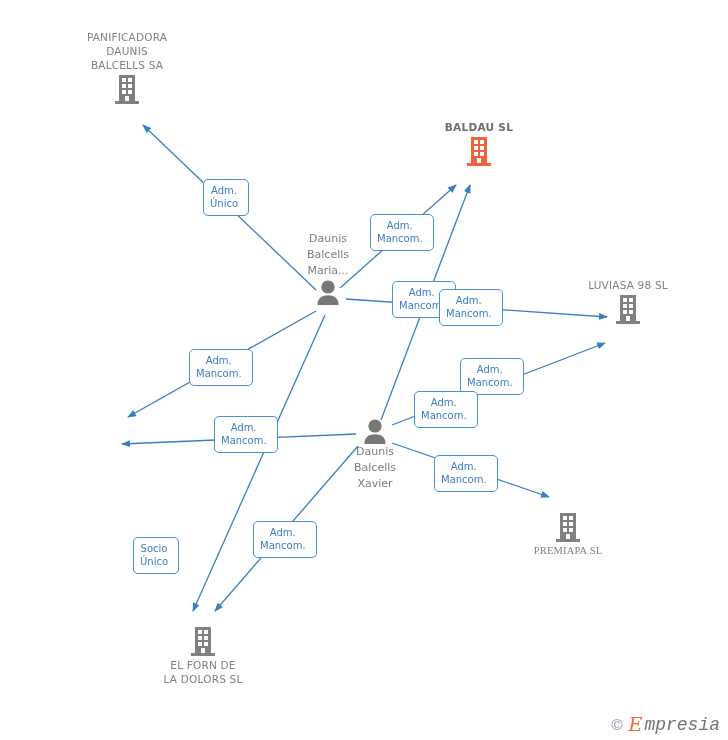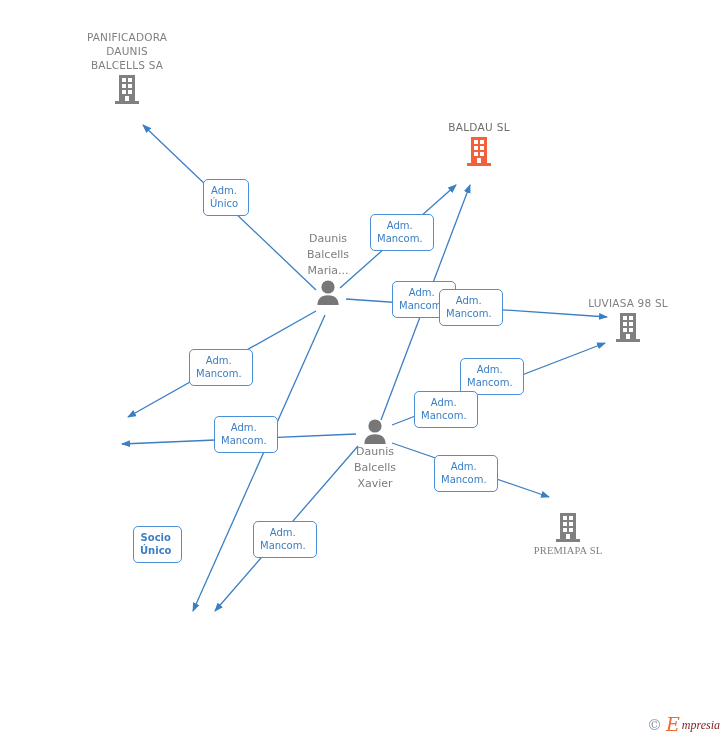--- a/index.html
+++ b/index.html
@@ -33,21 +33,21 @@
   }
   .node-label {
     font-size: 10.5px;
     line-height: 14px;
     color: #808080;
     letter-spacing: 0.2px;
     white-space: pre-line;
   }
   .node-label.hi {
     color: #6d6d6d;
-    font-weight: normal;
+    font-weight: bold;
     letter-spacing: 0.3px;
   }
   .node-icon {
     display: block;
     margin: 0 auto;
   }
   .person-label {
     font-size: 11px;
     line-height: 16px;
     color: #7d7d7d;
@@ -83,23 +83,23 @@
     font-family: "DejaVu Serif", serif;
   }
   .wm-e {
     font-size: 19px;
     color: #ef6a32;
     font-family: "DejaVu Serif", serif;
     font-style: italic;
     line-height: 1;
   }
   .wm-rest {
-    font-size: 12px;
-    color: #7f1d1d;
-    font-family: Liberation Serif, serif;
+    font-size: 18px;
+    color: #737373;
+    font-family: Liberation Mono, monospace;
     font-style: italic;
     line-height: 1;
     margin-left: -2px;
   }
 </style>
 </head>
 <body>
 
 <div id="canvas">
 
@@ -148,21 +148,21 @@
       <rect x="10" y="6" width="4" height="4" fill="#ffffff"></rect>
       <rect x="16" y="6" width="4" height="4" fill="#ffffff"></rect>
       <rect x="10" y="12" width="4" height="4" fill="#ffffff"></rect>
       <rect x="16" y="12" width="4" height="4" fill="#ffffff"></rect>
       <rect x="10" y="18" width="4" height="4" fill="#ffffff"></rect>
       <rect x="16" y="18" width="4" height="4" fill="#ffffff"></rect>
       <rect x="13" y="24" width="4" height="5" fill="#ffffff"></rect>
     </svg>
   </div>
 
-  <div class="node" style="left:628px; top:296px;">
+  <div class="node" style="left:628px; top:278px;">
     <div class="node-label">LUVIASA 98 SL</div>
     <svg class="node-icon" width="30" height="34" viewBox="0 0 30 34">
       <rect x="7" y="3" width="16" height="26" fill="#808080"></rect>
       <rect x="3" y="29" width="24" height="3" fill="#808080"></rect>
       <rect x="10" y="6" width="4" height="4" fill="#ffffff"></rect>
       <rect x="16" y="6" width="4" height="4" fill="#ffffff"></rect>
       <rect x="10" y="12" width="4" height="4" fill="#ffffff"></rect>
       <rect x="16" y="12" width="4" height="4" fill="#ffffff"></rect>
       <rect x="10" y="18" width="4" height="4" fill="#ffffff"></rect>
       <rect x="16" y="18" width="4" height="4" fill="#ffffff"></rect>
@@ -179,20 +179,35 @@
       <rect x="16" y="6" width="4" height="4" fill="#ffffff"></rect>
       <rect x="10" y="12" width="4" height="4" fill="#ffffff"></rect>
       <rect x="16" y="12" width="4" height="4" fill="#ffffff"></rect>
       <rect x="10" y="18" width="4" height="4" fill="#ffffff"></rect>
       <rect x="16" y="18" width="4" height="4" fill="#ffffff"></rect>
       <rect x="13" y="24" width="4" height="5" fill="#ffffff"></rect>
     </svg>
     <div class="node-label">PREMIAPA SL</div>
   </div>
 
+  <div class="node" style="left:203px; top:624px;">
+    <svg class="node-icon" width="30" height="34" viewBox="0 0 30 34">
+      <rect x="7" y="3" width="16" height="26" fill="#808080"></rect>
+      <rect x="3" y="29" width="24" height="3" fill="#808080"></rect>
+      <rect x="10" y="6" width="4" height="4" fill="#ffffff"></rect>
+      <rect x="16" y="6" width="4" height="4" fill="#ffffff"></rect>
+      <rect x="10" y="12" width="4" height="4" fill="#ffffff"></rect>
+      <rect x="16" y="12" width="4" height="4" fill="#ffffff"></rect>
+      <rect x="10" y="18" width="4" height="4" fill="#ffffff"></rect>
+      <rect x="16" y="18" width="4" height="4" fill="#ffffff"></rect>
+      <rect x="13" y="24" width="4" height="5" fill="#ffffff"></rect>
+    </svg>
+    <div class="node-label">EL FORN DE
+LA DOLORS SL</div>
+  </div>
 
   <div class="node" style="left:328px; top:231px;">
     <div class="person-label">Daunis
 Balcells
 Maria...</div>
     <svg class="node-icon" width="28" height="26" viewBox="0 0 28 26">
       <circle cx="14" cy="8" r="6.6" fill="#777777"></circle>
       <path d="M14 16.2 C6.6 16.2 3.4 20.2 3.4 26 L24.6 26 C24.6 20.2 21.4 16.2 14 16.2 Z" fill="#777777"></path>
     </svg>
   </div>
@@ -219,21 +234,21 @@
       <div class="edge-label" style="left: 189px; top: 349px;">Adm.
 Mancom.</div>
       <div class="edge-label" style="left: 460px; top: 358px;">Adm.
 Mancom.</div>
       <div class="edge-label" style="left: 414px; top: 391px;">Adm.
 Mancom.</div>
       <div class="edge-label" style="left: 214px; top: 416px;">Adm.
 Mancom.</div>
       <div class="edge-label" style="left: 434px; top: 455px;">Adm.
 Mancom.</div>
-      <div class="edge-label" style="left: 133px; top: 526px; font-weight: bold;">Socio
+      <div class="edge-label" style="left: 133px; top: 537px;">Socio
 Único</div>
       <div class="edge-label" style="left: 253px; top: 521px;">Adm.
 Mancom.</div>
     </div>
 
   <div class="watermark">
     <span class="wm-c">©</span>
     <span class="wm-e">E</span>
     <span class="wm-rest">mpresia</span>
   </div>

